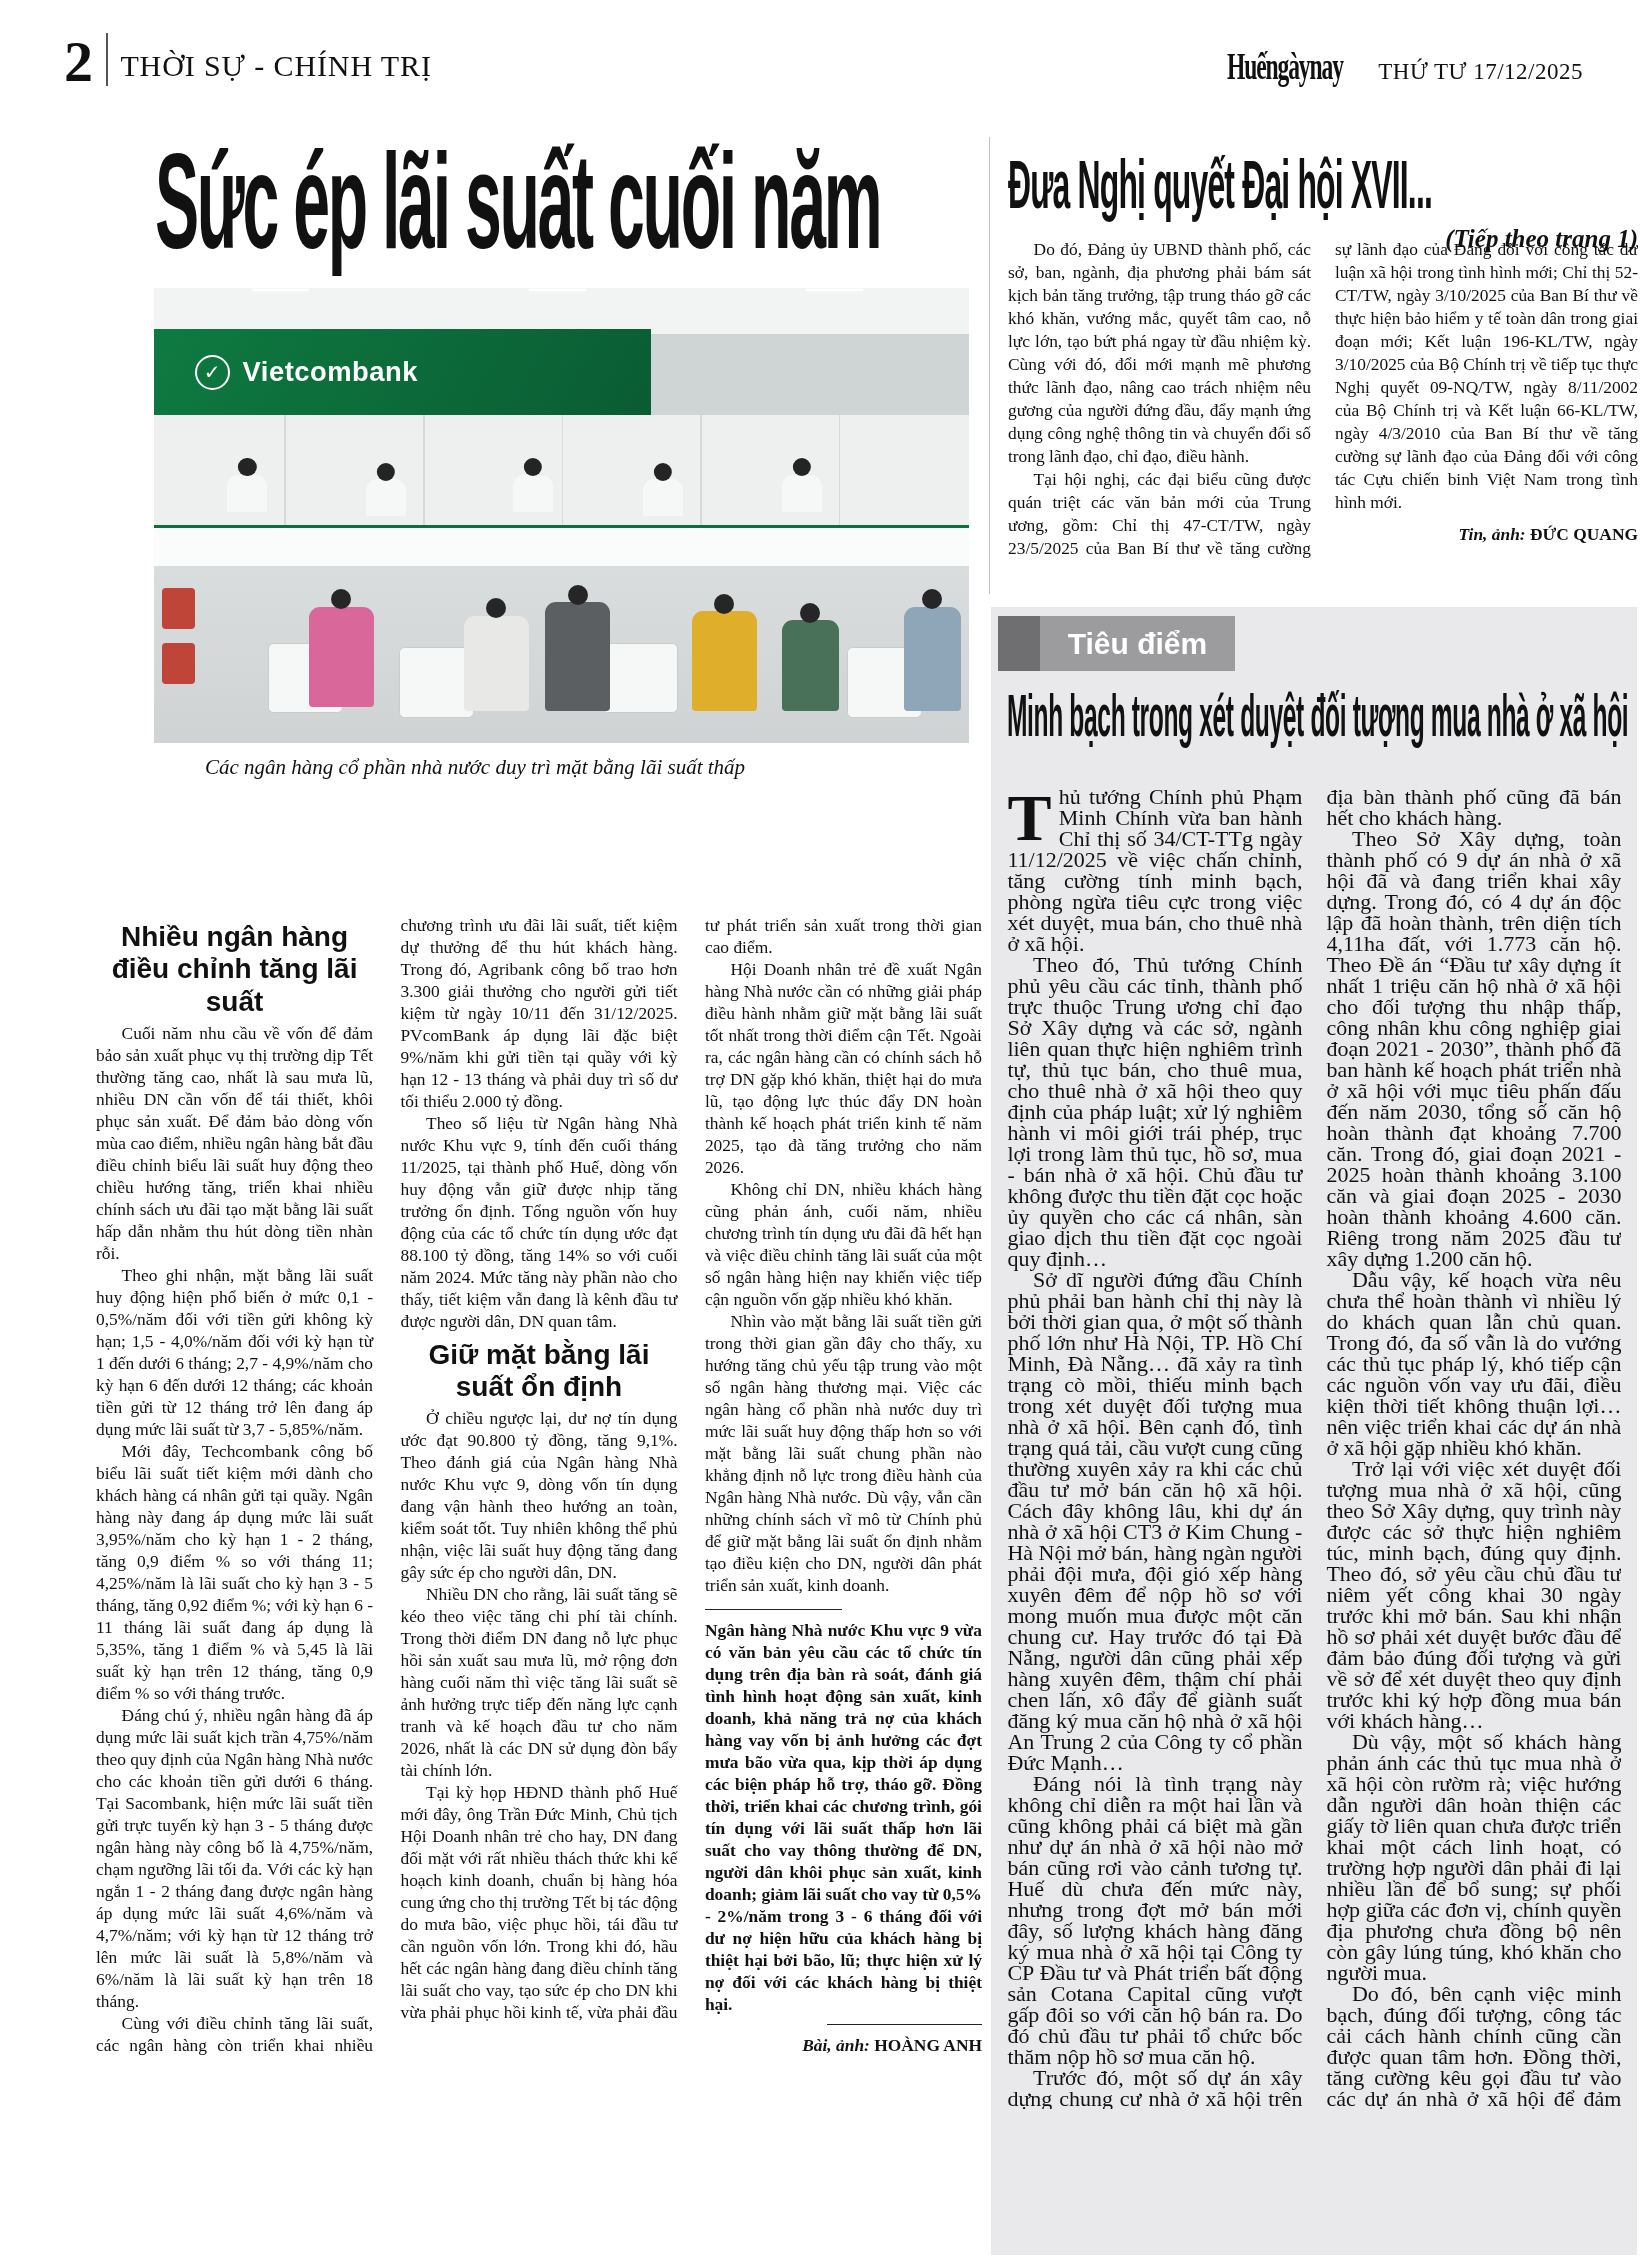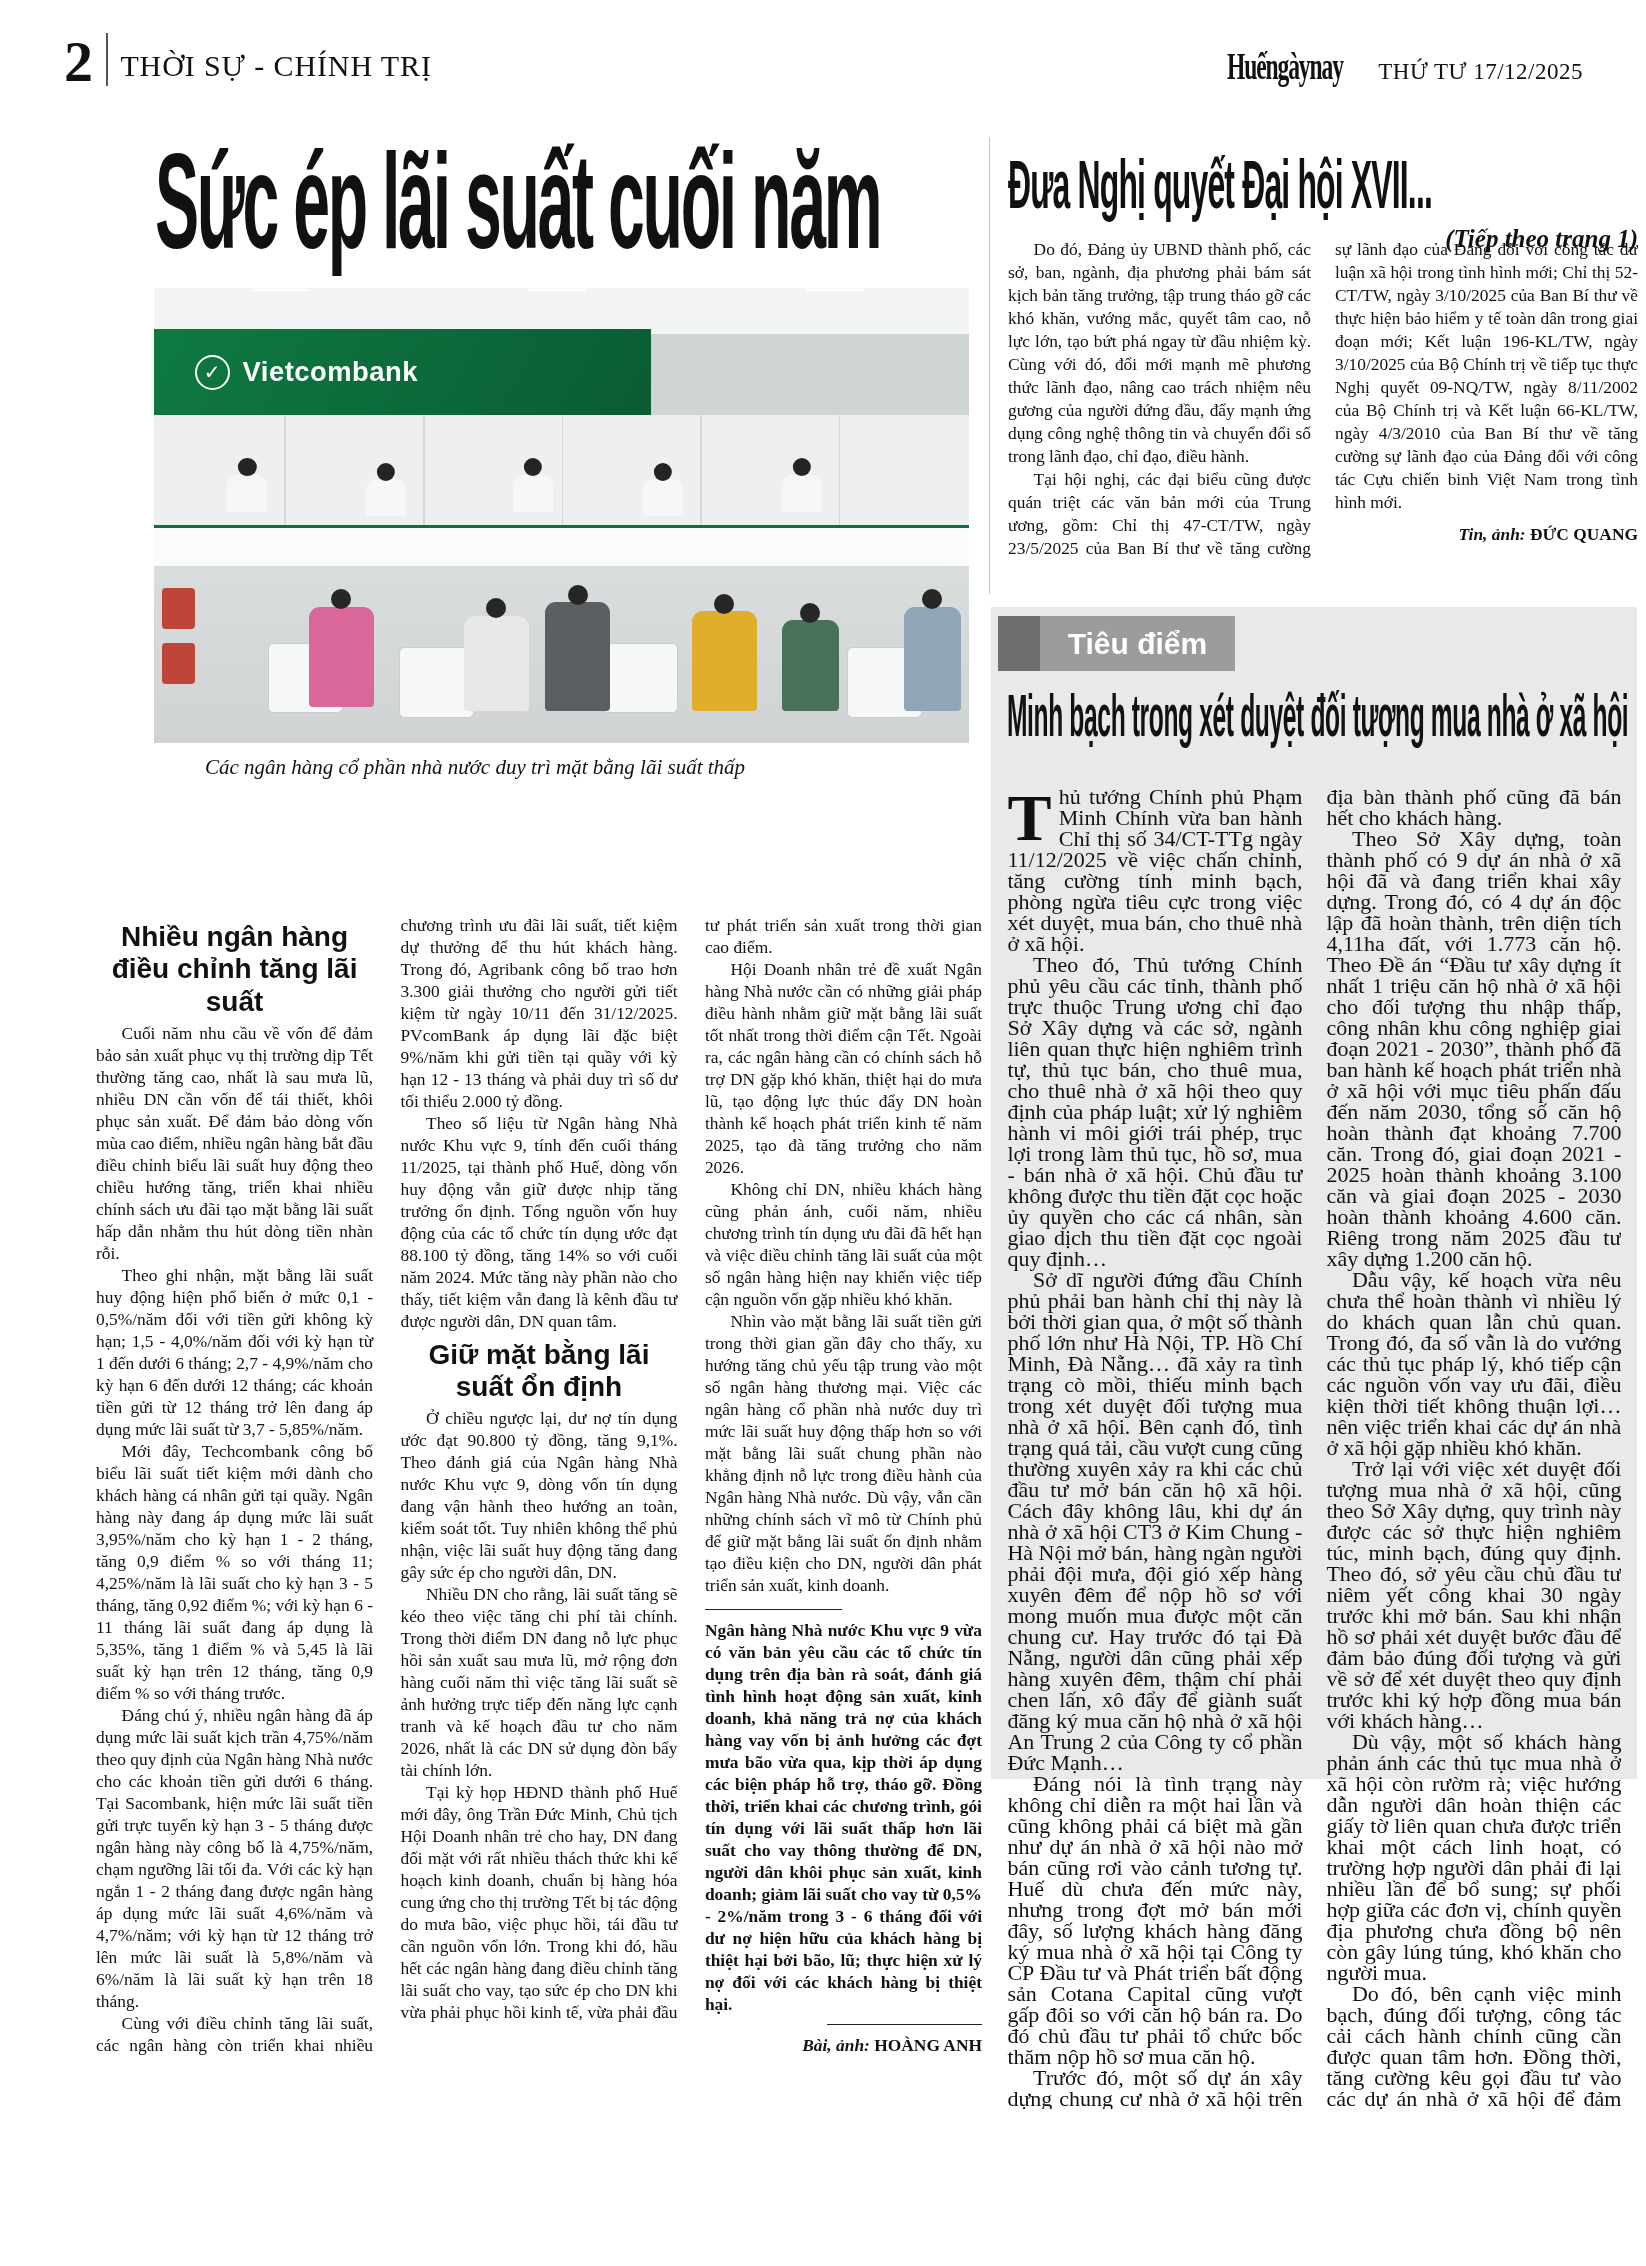--- a/index.html
+++ b/index.html
@@ -72,21 +72,21 @@
   .article-cont{position:absolute;left:1008px;top:150px;width:630px;}
   .cont-headrow{position:relative;height:84px;}
   .headline-cont{position:absolute;left:0;top:0;font-family:"Liberation Sans",sans-serif;font-weight:700;
                  font-size:68px;line-height:1;letter-spacing:-1.8px;white-space:nowrap;
                  transform:scaleX(0.47);transform-origin:left top;}
   .cont-note{position:absolute;right:0;top:31px;font-style:italic;font-weight:700;font-size:25px;margin-top:44px;}
   .cont-body{margin-top:3.7px;height:362px;column-count:2;column-gap:24px;font-size:17.4px;line-height:23px;
              text-align:justify;overflow:hidden;}
 
   
-  .focus{position:absolute;left:991px;top:607px;width:646px;height:1172px;background:#e9e9eb;}
+  .focus{position:absolute;left:991px;top:607px;width:646px;height:1648px;background:#e9e9eb;}
   .badge{position:absolute;left:7.3px;top:9.1px;display:flex;height:55px;}
   .badge-square{width:42px;background:#6f6f71;}
   .badge-label{background:#9c9c9e;color:#fff;display:flex;align-items:center;padding:0 27.4px;
                font-family:"Liberation Sans",sans-serif;font-weight:700;font-size:30px;}
   .headline-focus{position:absolute;left:16.4px;top:79px;font-family:"Liberation Sans",sans-serif;font-weight:700;
                   font-size:60px;line-height:1;letter-spacing:-0.9px;white-space:nowrap;
                   transform:scaleX(0.41);transform-origin:left top;}
   .focus-body{position:absolute;left:16.4px;top:179px;width:614px;height:1323px;
               column-count:2;column-gap:24px;font-size:22px;line-height:21px;text-align:justify;overflow:hidden;}
   .blk-lead{margin:0;}

